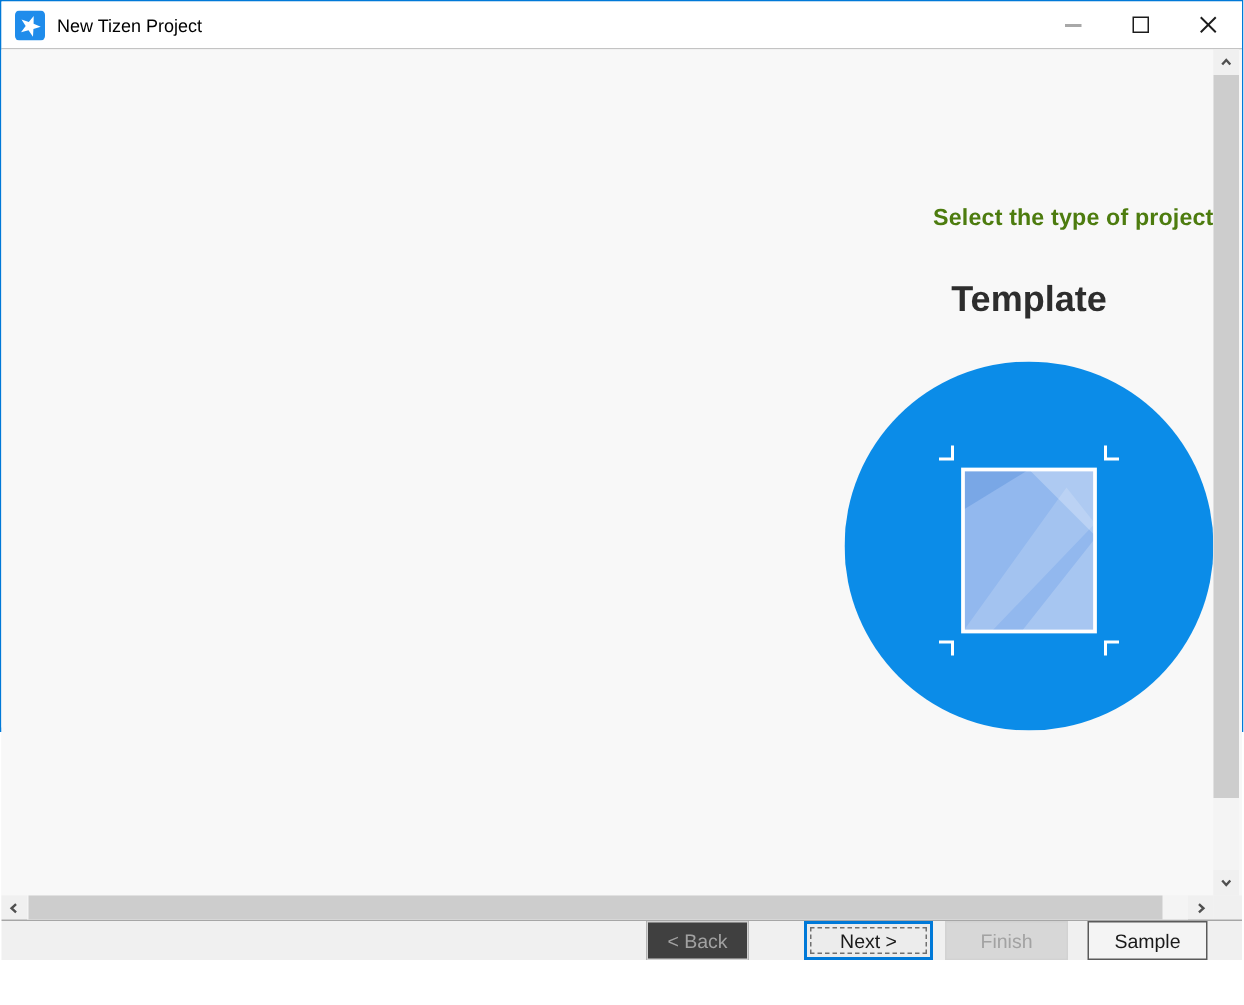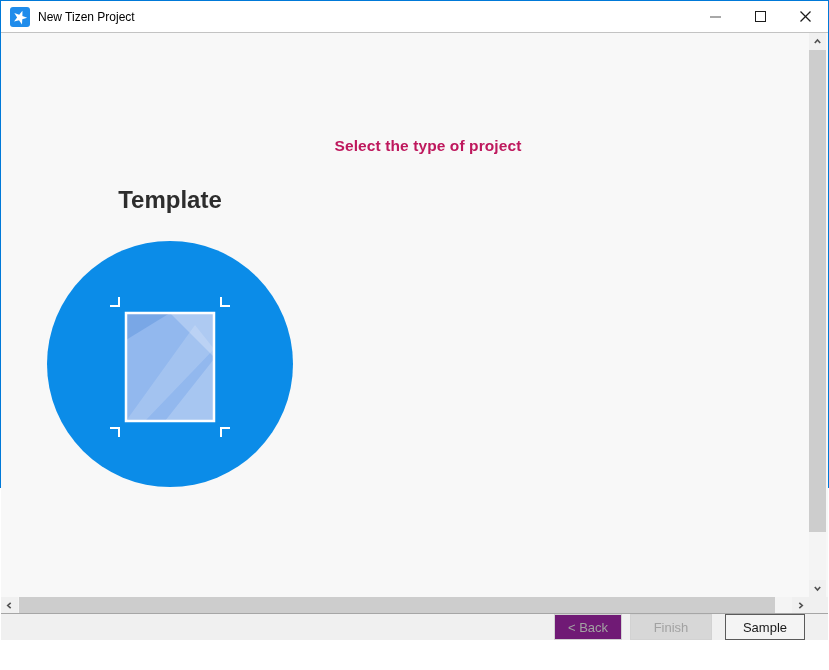--- a/index.html
+++ b/index.html
@@ -31,24 +31,25 @@
   .win-btn { width: 45px; height: 100%; display: flex; align-items: center; justify-content: center; }
   .min-glyph { width: 11px; height: 2px; background: #a8a8a8; }
   .max-glyph { width: 11px; height: 11px; border: 1px solid #1c1c1c; background: transparent; }
   .titlebar-sep { height: 1px; flex: 0 0 1px; background: #c3c3c3; }
 
   
   .body-row { height: 564px; flex: 0 0 564px; display: flex; background: #f7f7f7; }
   .viewport { flex: 1 1 auto; background: #f8f8f8; overflow: hidden; }
   .content-wrap { margin-left: 46px; text-align: center; }
   .heading {
-    padding-top: 104px; font-size: 15.5px; font-weight: bold; color: #be185d;
+    padding-top: 104px; font-size: 15.5px; font-weight: bold; color: #4d7c0f;
     letter-spacing: 0.1px;
-  }
-  .options { margin-top: 30px; display: flex; justify-content: space-between; gap: 114px; }
+    text-align: right;
+  }
+  .options { margin-top: 30px; display: flex; justify-content: flex-end; gap: 114px; }
   .option { width: 246px; cursor: pointer; }
   .option-label {
     font-size: 24px; font-weight: bold; color: #2d2d2d; line-height: 30px;
     margin-bottom: 26px;
   }
   .option-circle { width: 246px; height: 246px; }
   .option-circle svg { display: block; }
 
   
   .vscroll {
@@ -78,21 +79,21 @@
   .footer {
     flex: 1 1 auto; background: #f0f0f0;
     display: flex; align-items: center; justify-content: flex-end;
     padding-right: 23px;
   }
   .btn {
     height: 26px; font-family: "Liberation Sans", sans-serif; font-size: 13px;
     display: inline-flex; align-items: center; justify-content: center;
     border-radius: 0; cursor: default;
   }
-  .btn-back   { width: 68px; margin-right: 8px; background: #701a75; color: #a2a2a2; border: 1px solid #d2d2d2; }
+  .btn-back   { width: 68px; margin-right: 37px; background: #404040; color: #a2a2a2; border: 1px solid #d2d2d2; }
   .btn-next   {
     width: 86px; margin-right: 8px; background: #ececec; color: #1a1a1a;
     border: 2px solid #0079d8; outline: 1px dashed #707070; outline-offset: -5px;
     cursor: pointer;
   }
   .btn-finish { width: 82px; margin-right: 13px; background: #d7d7d7; color: #a2a2a2; border: 1px solid #d2d2d2; }
   .btn-cancel { width: 80px; background: #f4f4f4; color: #1a1a1a; border: 1px solid #5a5a5a; cursor: pointer; }
 </style>
 </head>
 <body>
@@ -184,17 +185,18 @@
       <svg width="9" height="9" viewBox="0 0 9 9">
           <polyline points="3.3,1.8 6.3,4.5 3.3,7.2" fill="none" stroke="#505050" stroke-width="1.6"></polyline>
         </svg>
     </div>
     <div class="scroll-corner"></div>
   </div>
   <div class="hscroll-sep"></div>
 
   <div class="footer">
     <button class="btn btn-back" disabled="">&lt; Back</button>
+    <button class="btn btn-next">Next &gt;</button>
     <button class="btn btn-finish" disabled="">Finish</button>
     <button class="btn btn-cancel">Sample</button>
   </div>
 
 </div>
 
 </body></html>

